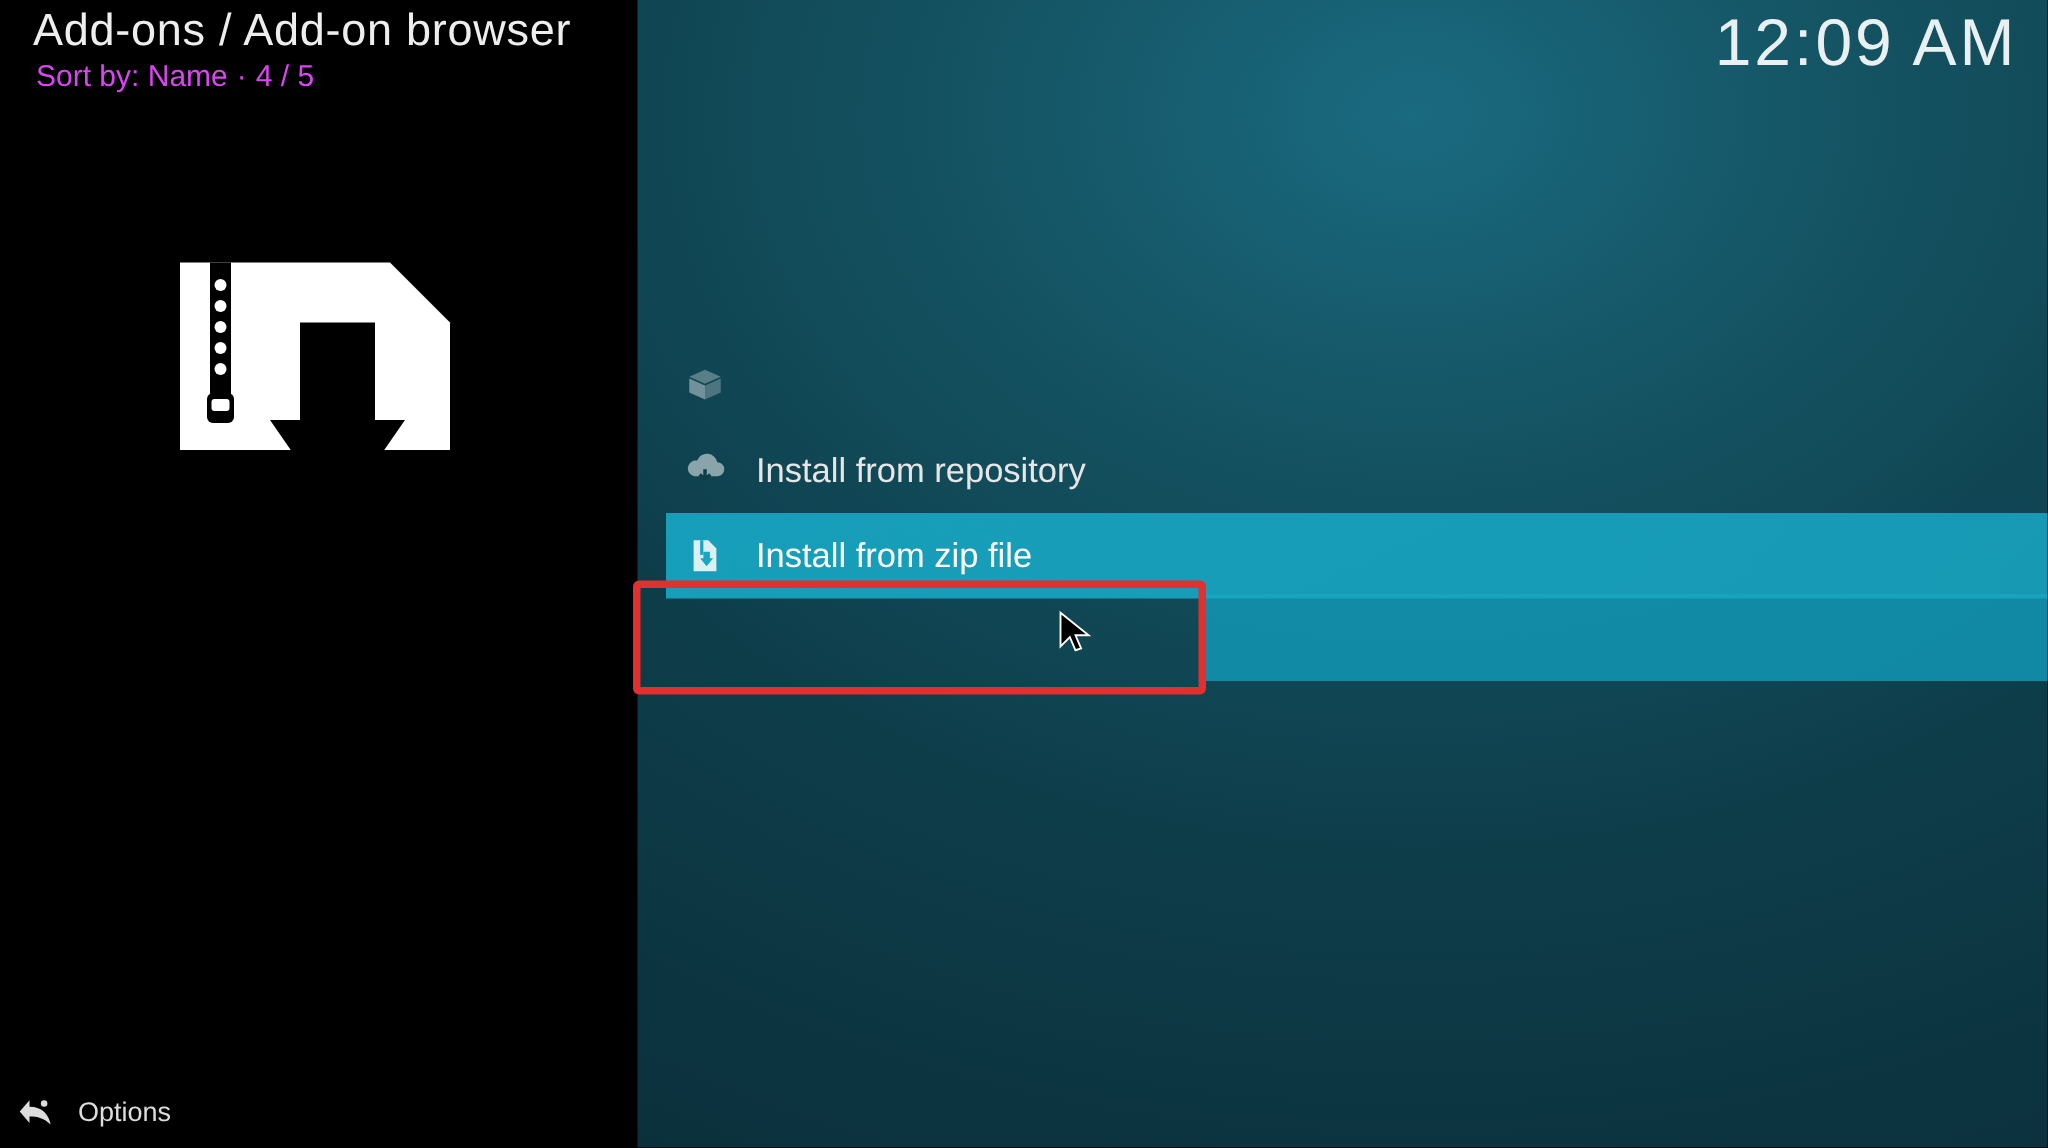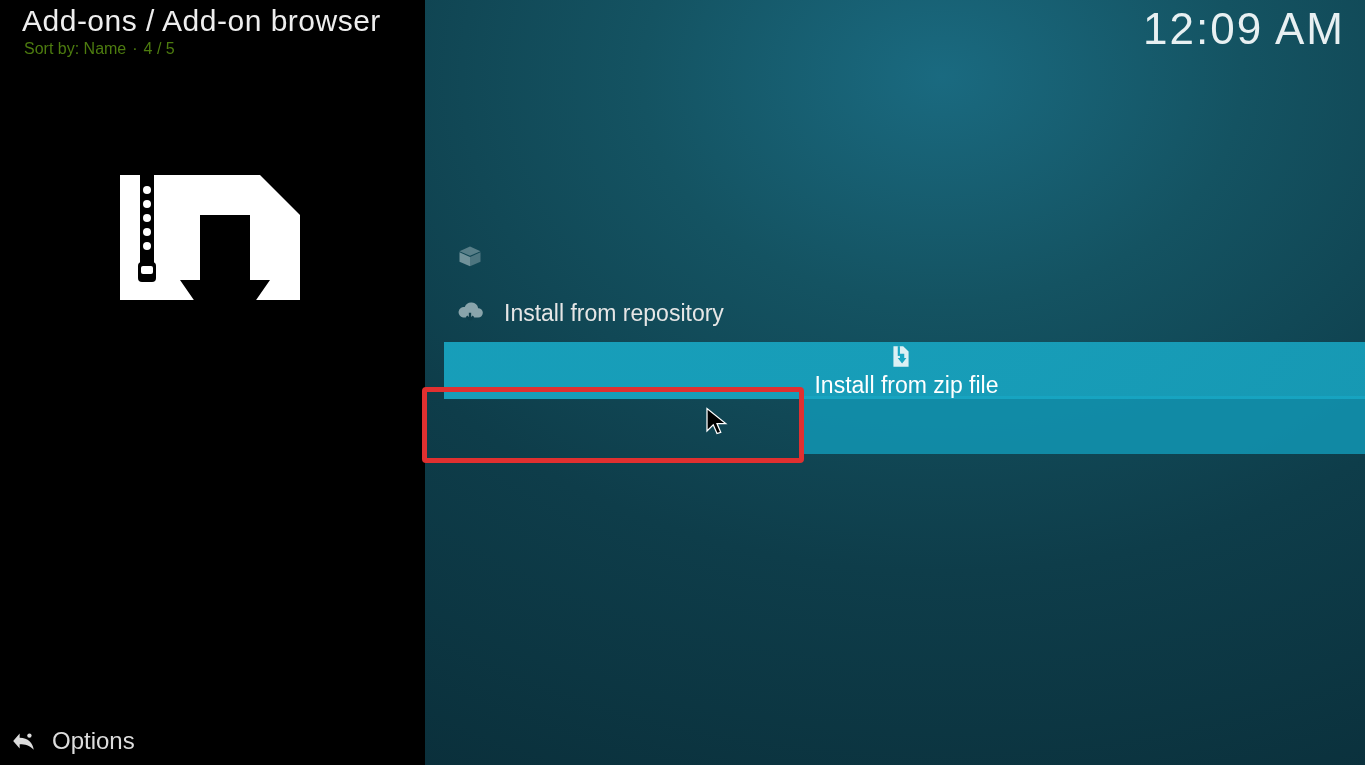--- a/index.html
+++ b/index.html
@@ -1,34 +1,34 @@
 <!DOCTYPE html>
 <html><head>
 <meta charset="utf-8">
 <style>
   * { margin: 0; padding: 0; box-sizing: border-box; }
   html, body { width: 1365px; height: 765px; overflow: hidden; font-family: Arial, Helvetica, sans-serif; background: #000; color: #fff; }
   .app { position: relative; width: 1365px; height: 765px; }
   .sidebar { position: absolute; left: 0; top: 0; width: 425px; height: 765px; background: #000; }
   .main { position: absolute; left: 425px; top: 0; width: 940px; height: 765px; background: radial-gradient(ellipse 1200px 900px at 55% 10%, #1a6a80 0%, #145362 25%, #0e3d4a 55%, #092b36 100%); padding-left: 36px; }
   .breadcrumb { position: absolute; left: 22px; top: 4px; font-size: 30px; font-weight: 400; color: #eee; letter-spacing: 0.5px; }
-  .sortline { position: absolute; left: 24px; top: 40px; font-size: 16px; color: #4d7c0f; }
+  .sortline { position: absolute; left: 24px; top: 40px; font-size: 20px; color: #d946ef; }
   .sortline .dot { padding: 0 6px; }
   .clock { position: absolute; right: 20px; top: 4px; font-size: 44px; font-weight: 300; color: #e8f0f2; letter-spacing: 2px; }
   .sidebar-icon { position: absolute; left: 110px; top: 170px; width: 200px; height: 180px; color: #fff; }
   .menu { position: absolute; left: 444px; top: 228px; width: 921px; }
   .menu-item { display: flex; align-items: center; height: 57px; padding-left: 4px; color: #e6e6e6; font-size: 23px; cursor: pointer; position: relative; }
   .menu-item .icon-slot { width: 44px; height: 44px; display: flex; align-items: center; justify-content: center; margin-right: 12px; opacity: 0.85; }
-  .menu-item.selected { background: linear-gradient(to right, rgba(24,168,197,0.9), rgba(24,168,197,0.85)); color: #fff; flex-direction: column; }
+  .menu-item.selected { background: linear-gradient(to right, rgba(24,168,197,0.9), rgba(24,168,197,0.85)); color: #fff; }
   .highlight-strip { position: absolute; top: 396px; left: 804px; right: 0; height: 58px; background: rgba(18,150,180,0.85); z-index: 0; }
   .red-box { position: absolute; top: 387px; left: 422px; width: 382px; height: 76px; border: 5px solid #e03030; border-radius: 4px; z-index: 5; pointer-events: none; }
   .cursor { position: absolute; top: 406px; left: 702px; width: 30px; height: 30px; z-index: 6; pointer-events: none; }
   .footer { position: absolute; left: 10px; bottom: 10px; display: flex; align-items: center; gap: 14px; }
   .footer-icon { width: 28px; height: 28px; display: flex; align-items: center; justify-content: center; }
-  .footer-label { font-size: 24px; color: #ddd; }
+  .footer-label { font-size: 18px; color: #ddd; }
   svg { display: block; }
 </style>
 </head>
 <body>
 
 <div class="app">
 
   <div class="sidebar">
     <div class="breadcrumb">Add-ons / Add-on browser</div>
     <div class="sortline">

